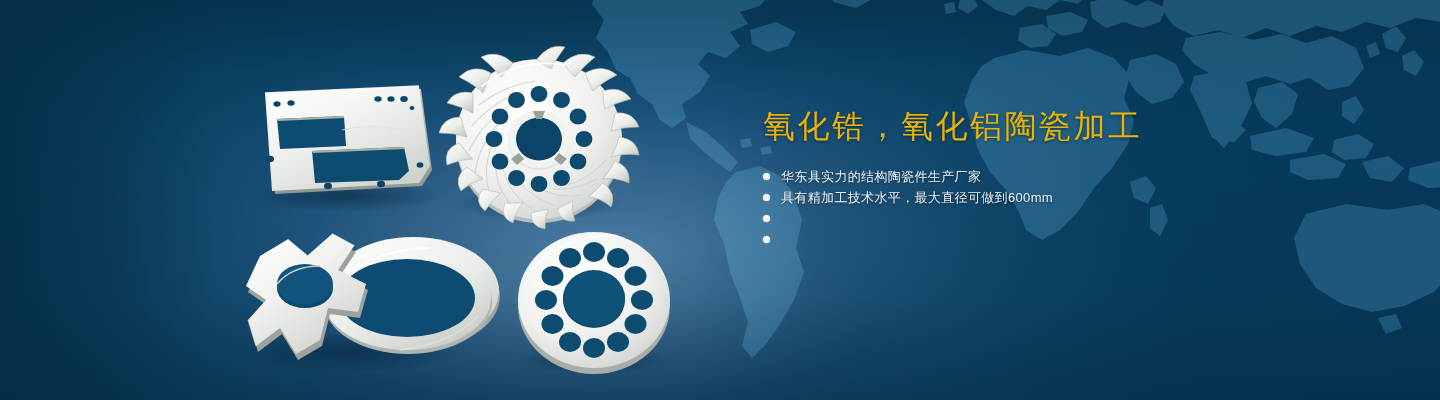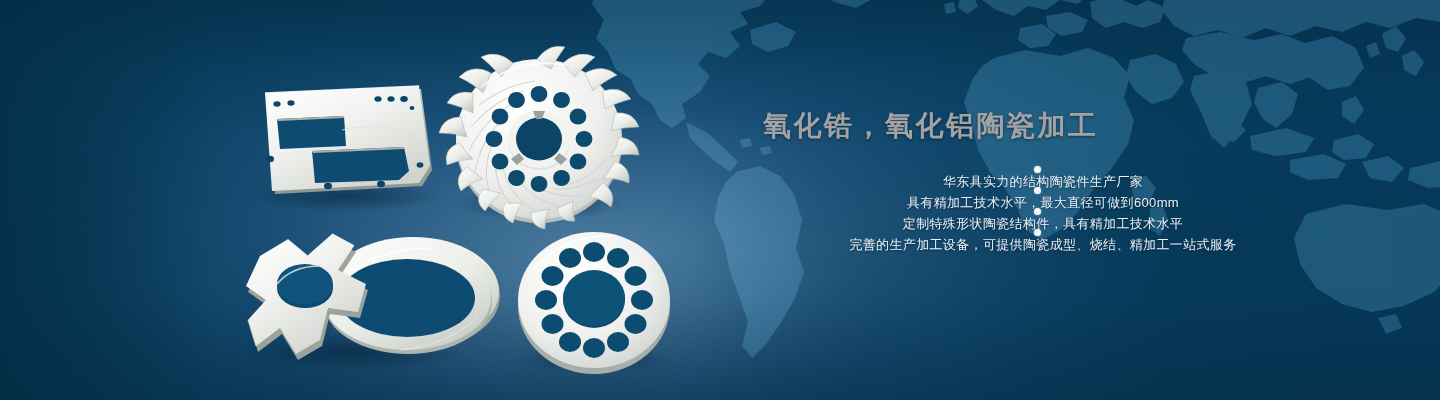--- a/index.html
+++ b/index.html
@@ -53,27 +53,27 @@
   .worldmap svg { width:100%; height:100%; display:block; }
   .worldmap path { fill:#4d86ad; }
 
   
   .parts { position:absolute; left:0; top:0; width:740px; height:400px; }
   .parts svg { position:absolute; left:0; top:0; width:740px; height:400px; }
 
   
   .copy { position:absolute; left:763px; top:106px; width:560px; }
   .headline {
-    font-size:28px; line-height:40px; color:#a3a3a3;
-    letter-spacing:2.5px; font-weight:700; white-space:nowrap;
+    font-size:32px; line-height:40px; color:#eab308;
+    letter-spacing:2.5px; font-weight:400; white-space:nowrap;
     text-shadow:0 1px 3px rgba(0,18,34,0.55);
   }
   .bullets { margin-top:20px; }
   .bullet-row {
-    display:flex; align-items:center; height:21px; white-space:nowrap;flex-direction:column;
+    display:flex; align-items:center; height:21px; white-space:nowrap;
   }
   .bullet-dot {
     width:7px; height:7px; border-radius:50%;
     background:#f2f6f9; flex:0 0 auto; margin-right:11px;
     box-shadow:0 0 2px rgba(255,255,255,0.5);
   }
   .bullet-text {
     font-size:13px; color:#edf3f8; letter-spacing:0.35px;
     text-shadow:0 1px 2px rgba(0,16,30,0.5);
   }
@@ -369,22 +369,20 @@
       <div class="bullet-row">
         <span class="bullet-dot"></span>
         <span class="bullet-text">华东具实力的结构陶瓷件生产厂家</span>
       </div>
       <div class="bullet-row">
         <span class="bullet-dot"></span>
         <span class="bullet-text">具有精加工技术水平，最大直径可做到600mm</span>
       </div>
       <div class="bullet-row">
         <span class="bullet-dot"></span>
-        <span class="bullet-text">定制特殊形状陶瓷结构件，具有精加工技术水平</span>
       </div>
       <div class="bullet-row">
         <span class="bullet-dot"></span>
-        <span class="bullet-text">完善的生产加工设备，可提供陶瓷成型、烧结、精加工一站式服务</span>
       </div>
     </div>
   </div>
 
 </div>
 
 </body></html>

